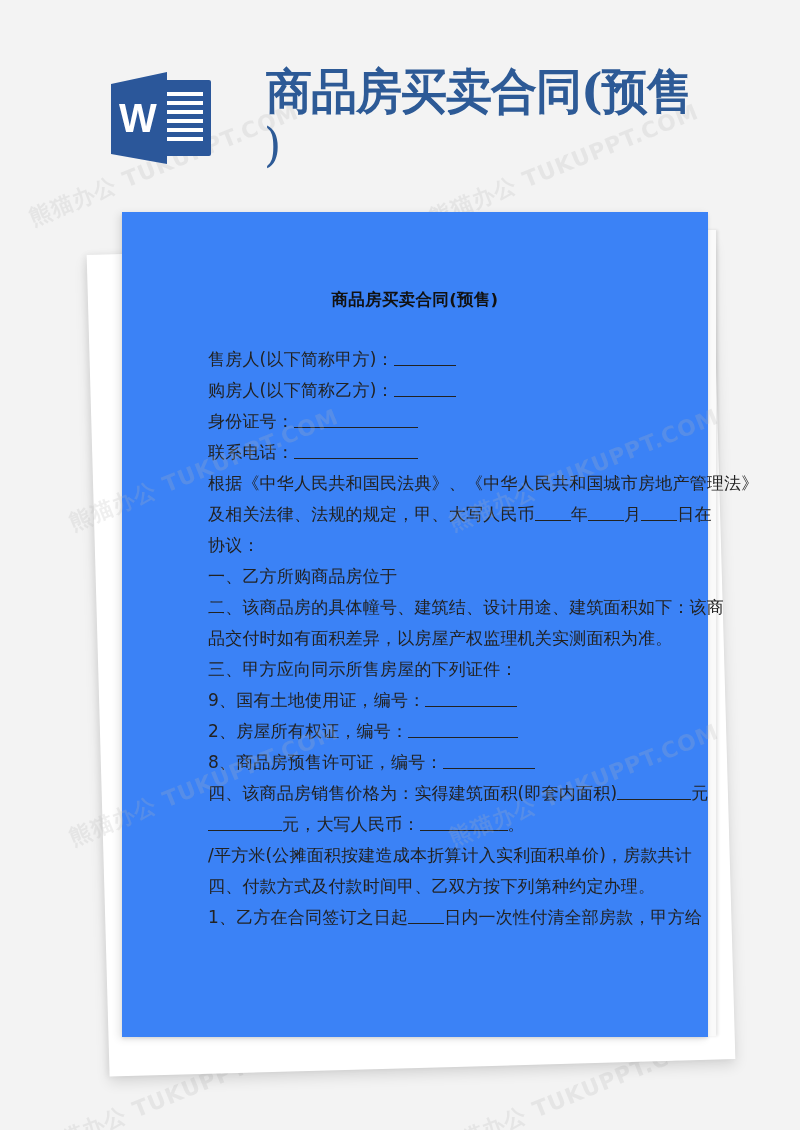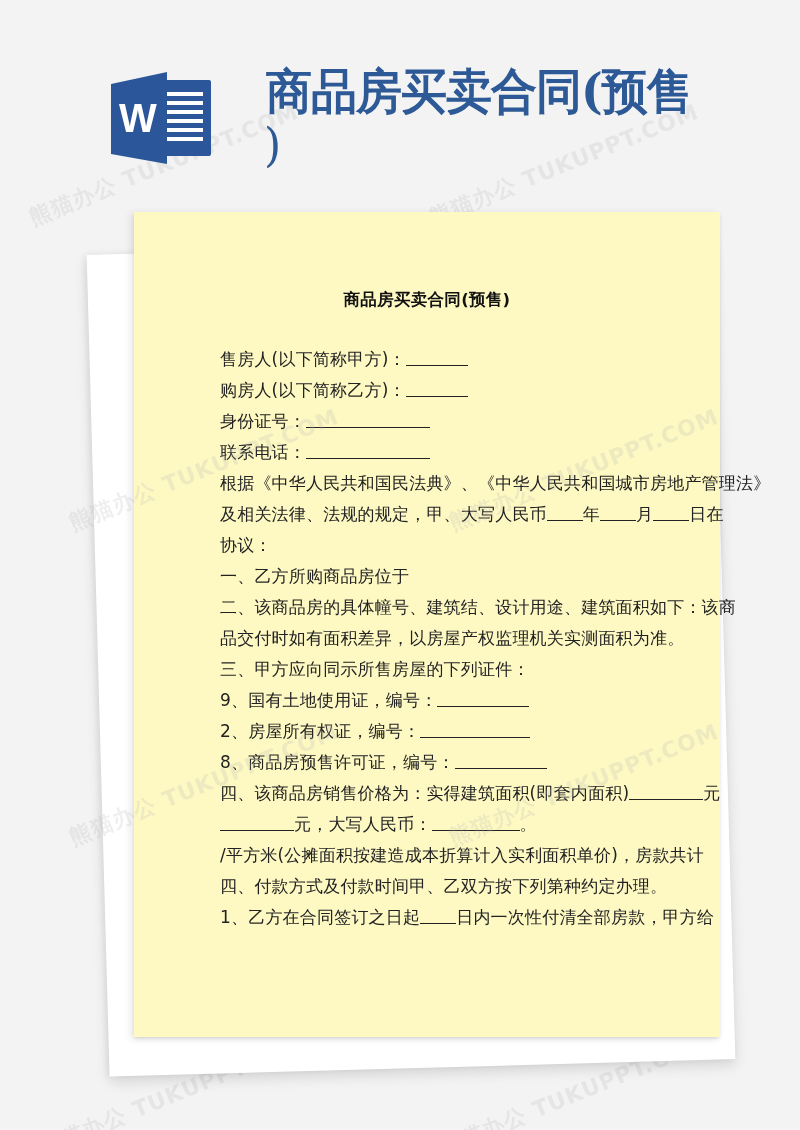--- a/index.html
+++ b/index.html
@@ -23,23 +23,22 @@
     transform: rotate(-1.6deg); transform-origin: 50% 50%;
     box-shadow: 0 6px 14px rgba(0,0,0,0.12), -2px 0 6px rgba(0,0,0,0.06);
   }
   .page-back2 {
     position: absolute; left: 136px; top: 230px; width: 580px; height: 806px;
     background: #fafafa;
     box-shadow: 2px 0 3px rgba(0,0,0,0.10);
   }
   .page-front {
     position: absolute; left: 122px; top: 212px; width: 586px; height: 825px;
-    background: #fef9c3;
+    background: #3b82f6;
     box-shadow: -3px 2px 8px rgba(0,0,0,0.10), 0 2px 3px rgba(0,0,0,0.08);
-    margin-left: 12px;
   }
   .doc-title {
     position: absolute; left: 0; right: 0; top: 77px; text-align: center;
     font-weight: bold; font-size: 16.5px; color: #111; letter-spacing: 0.3px;
   }
   .doc-body { position: absolute; left: 86px; top: 132px; width: 420px; }
   .line {
     height: 31px; line-height: 31px; font-size: 17px; color: #222;
     white-space: nowrap; letter-spacing: 0.2px;
   }

